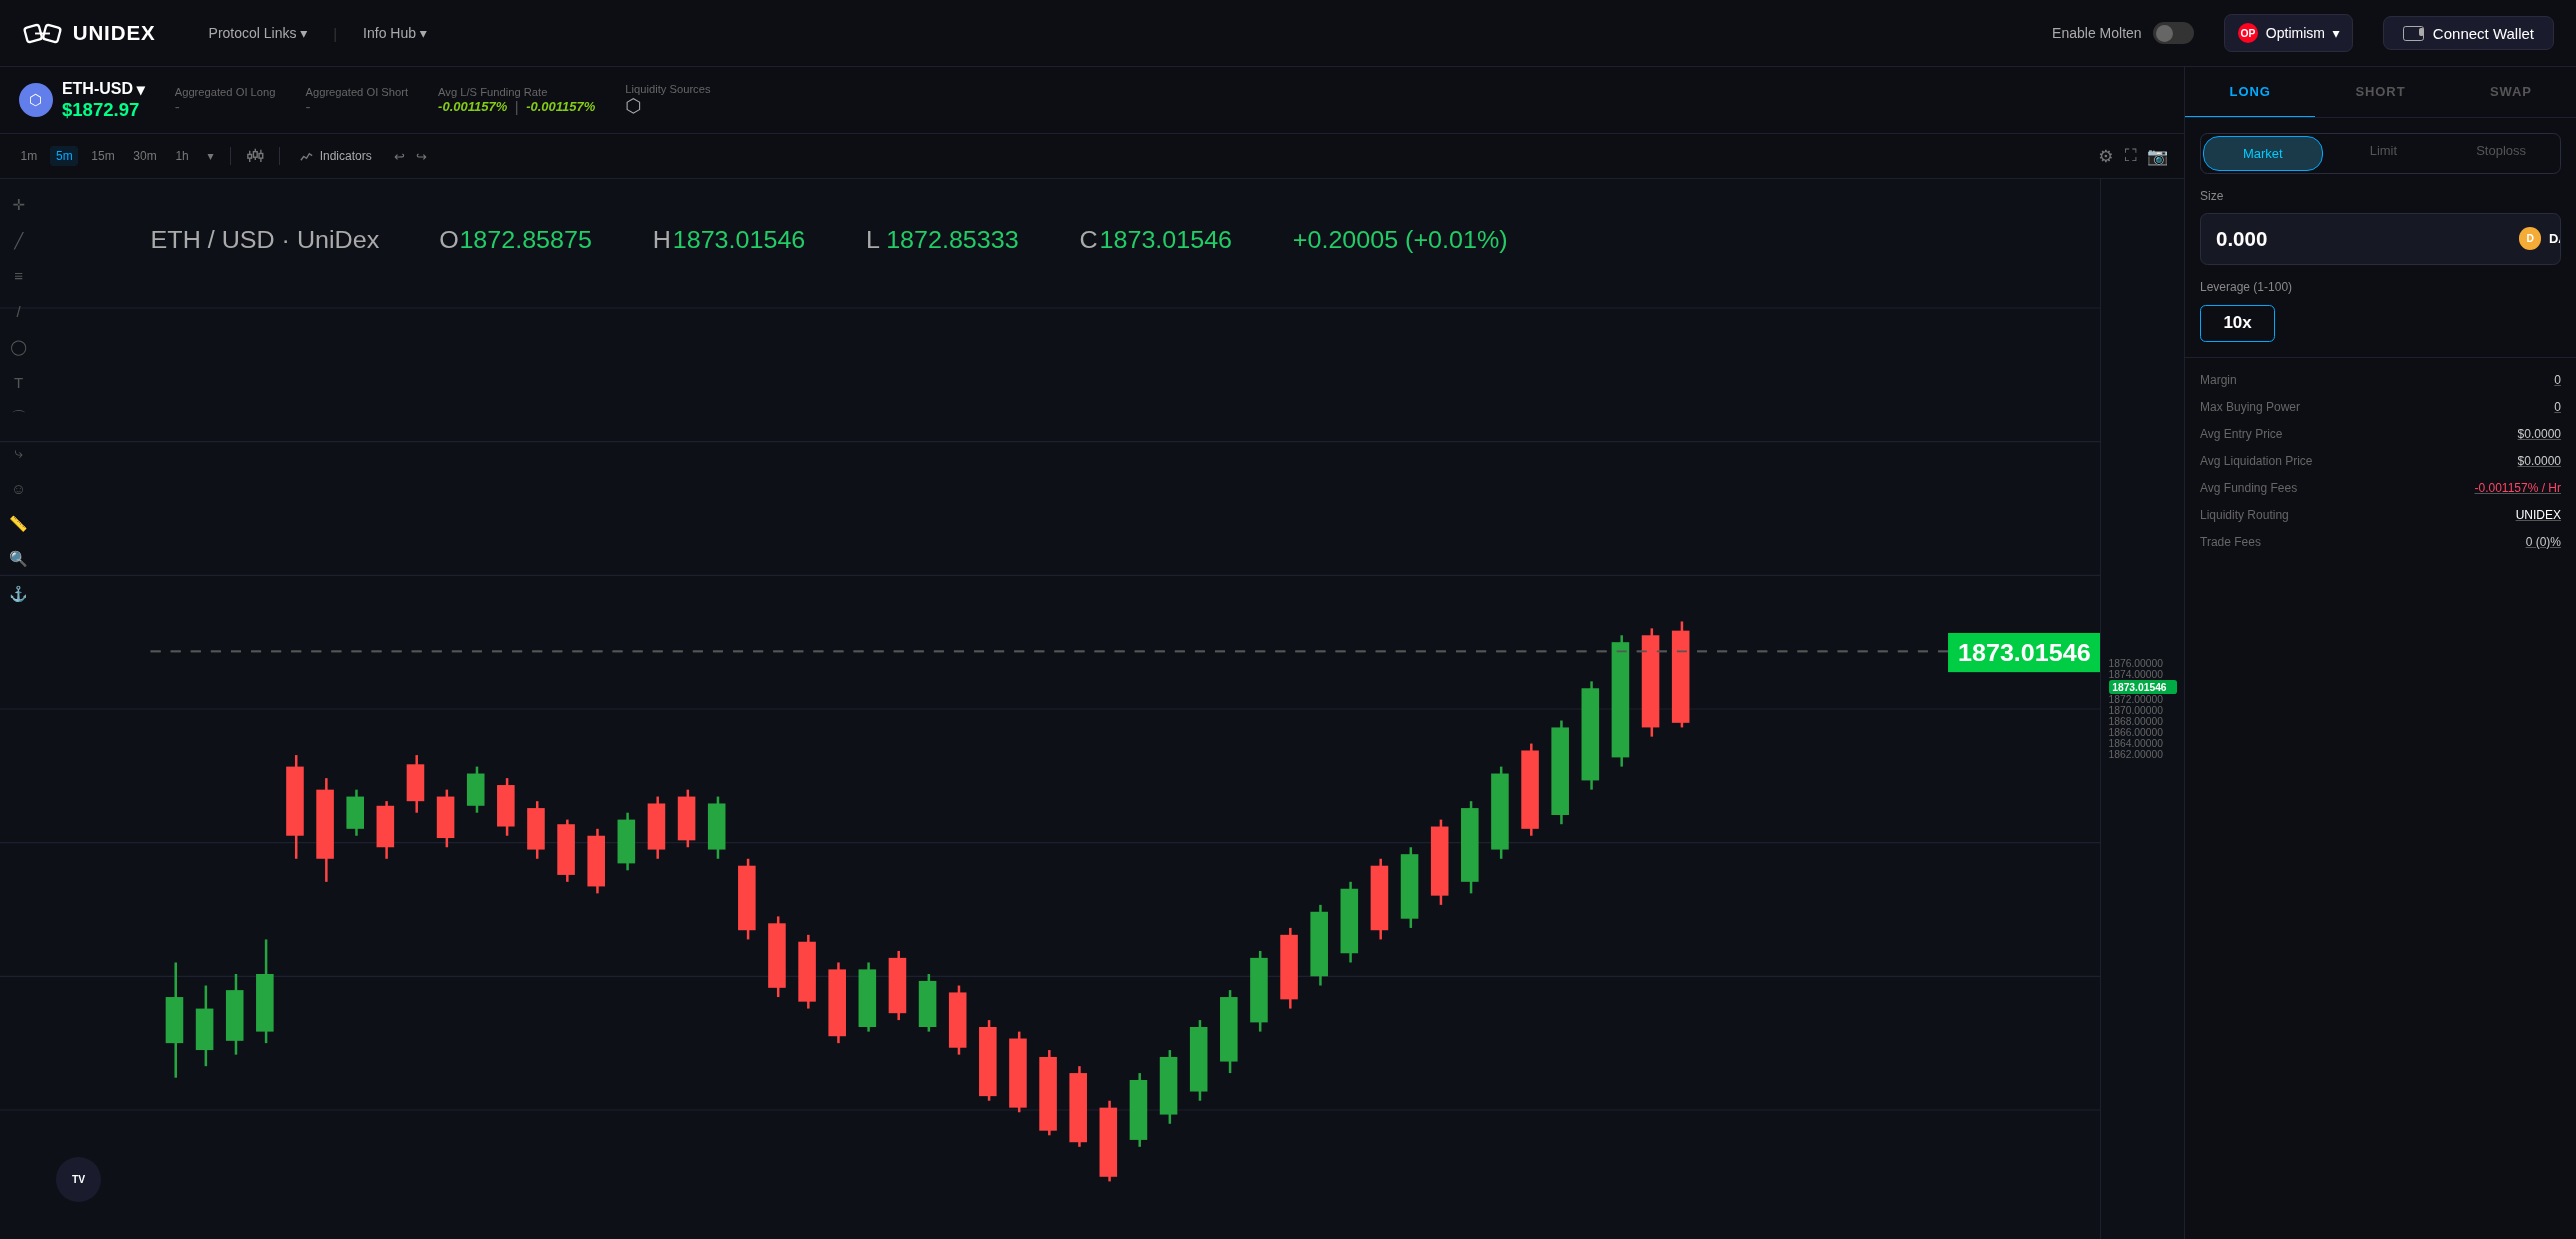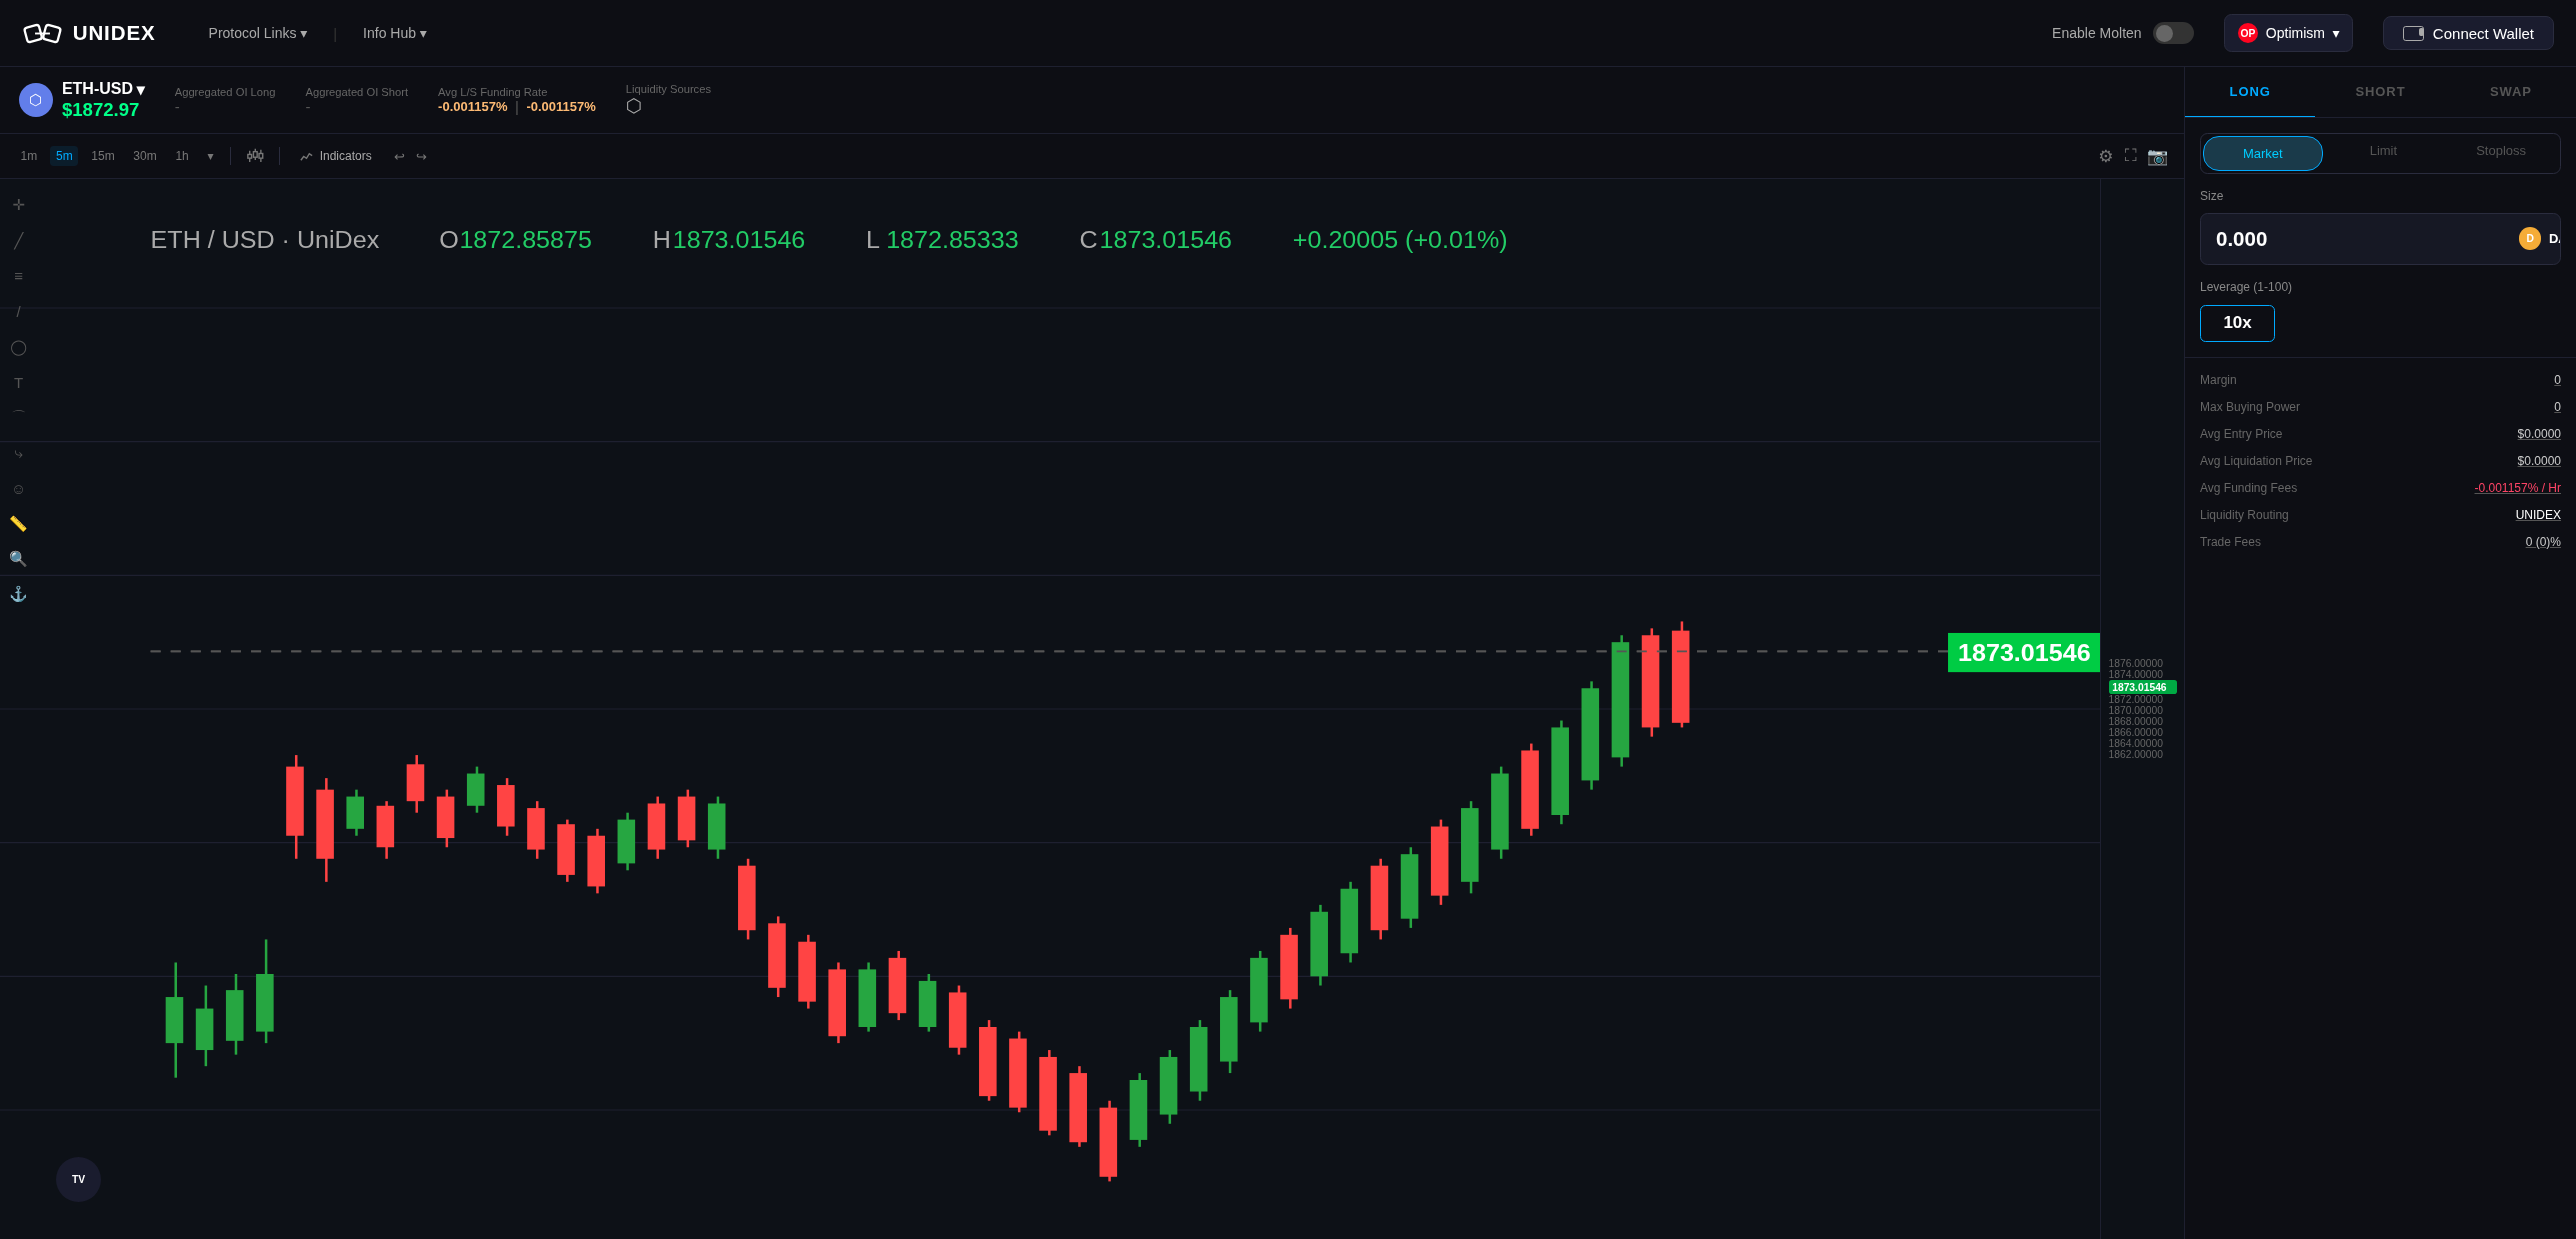--- a/index.html
+++ b/index.html
@@ -194,23 +194,24 @@
     }
     .ticker-stat-label {
       color: #666;
       font-size: 11.2px;
     }
     .ticker-stat-dash {
       color: #555;
       font-size: 15px;
     }
     .funding-rate {
-      color: #fdba74;
+      color: #84cc16;
       font-size: 13px;
       font-weight: 600;
+      font-style: italic;
     }
     .liquidity-icon {
       color: #aaa;
       font-size: 18.6px;
       cursor: pointer;
     }
 
     
     .chart-toolbar {
       display: flex;

